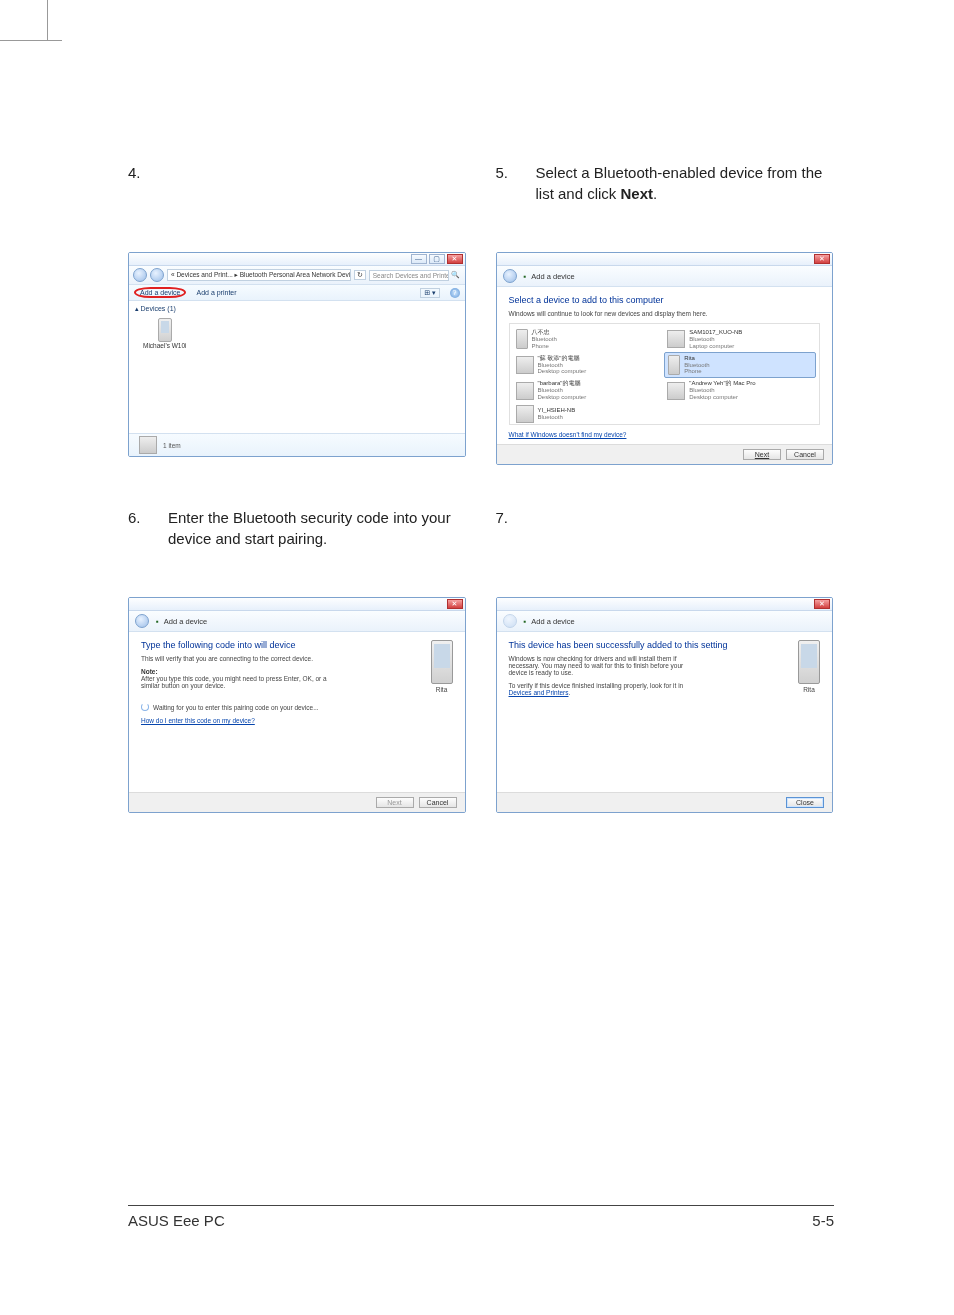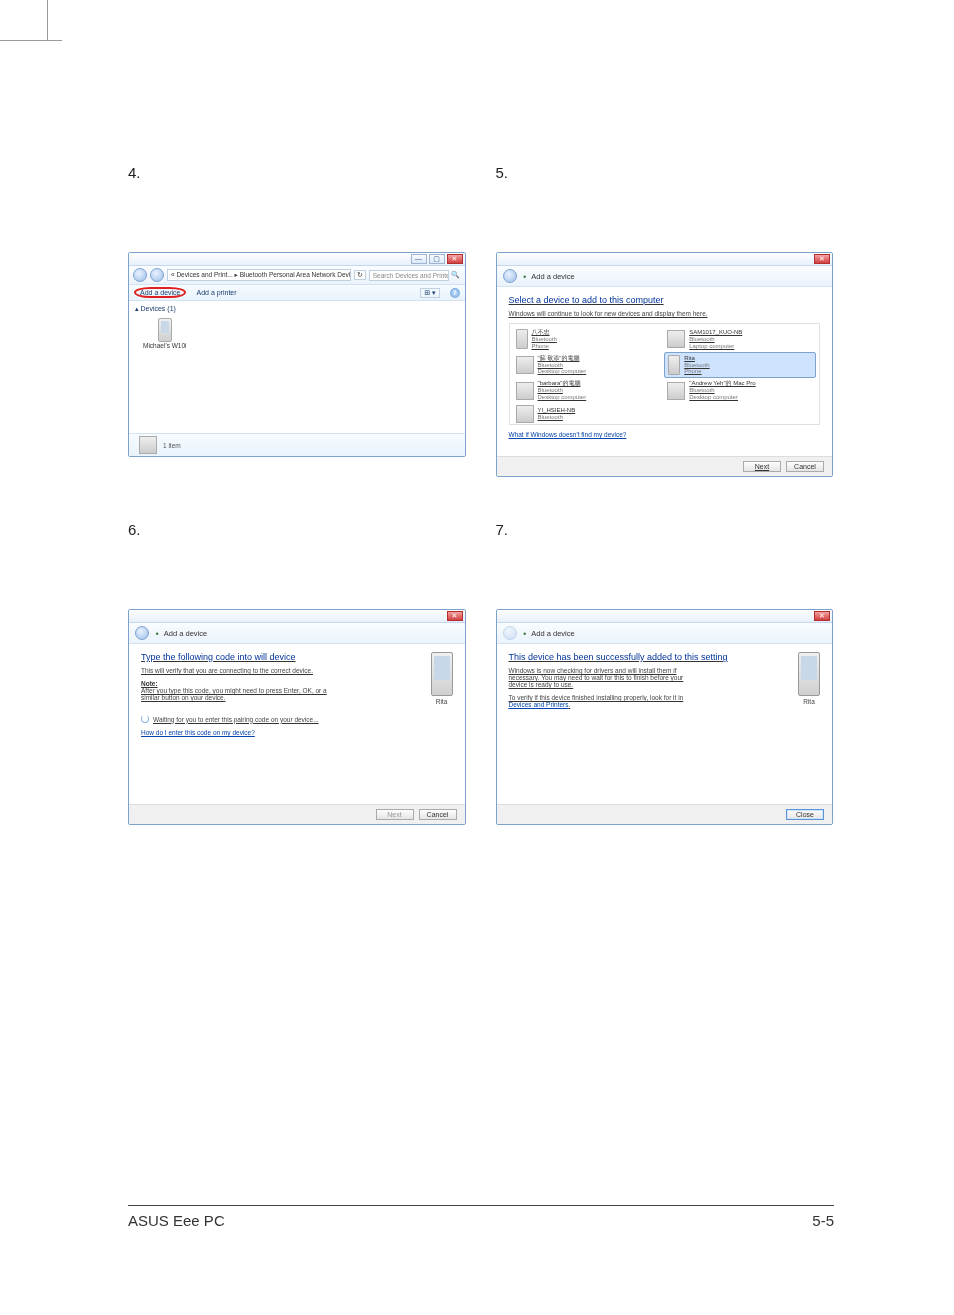--- a/index.html
+++ b/index.html
@@ -23,21 +23,21 @@
   .toolbar { background: linear-gradient(#f6fbff,#e9f3fc); border-bottom: 1px solid #d3e1f0; padding: 2px 5px; display: flex; align-items: center; gap: 10px; font-size: 7px; color: #1a3e6e; }
   .toolbar .tb-item { cursor: default; }
   .highlight-oval { border: 2px solid #e02020; border-radius: 50%/80%; padding: 0 4px; display: inline-block; }
   .pane { background: #fff; padding: 4px 6px; height: 132px; font-size: 7px; color: #1a3e6e; }
   .device-icon { display: inline-block; width: 14px; height: 24px; background: linear-gradient(#f0f0f0,#d0d0d0); border: 1px solid #aaa; border-radius: 2px; position: relative; vertical-align: top; }
   .device-icon::before { content: ""; position: absolute; top: 2px; left: 2px; right: 2px; height: 12px; background: #c8d8e8; }
   .device-item { display: inline-block; text-align: center; margin: 5px 8px; font-size: 6.5px; color: #333; }
   .statusbar { background: linear-gradient(#f6fbff,#e9f3fc); border-top: 1px solid #d3e1f0; padding: 2px 10px; font-size: 6.5px; color: #555; display: flex; align-items: center; gap: 6px; }
   .status-icon { width: 18px; height: 18px; background: linear-gradient(#eee,#ccc); border: 1px solid #aaa; }
 
-  .wiz-body { background: #fff; padding: 8px 12px 18px; text-decoration: underline; }
+  .wiz-body { background: #fff; padding: 8px 12px 6px; }
   .wiz-title { color: #003399; font-size: 9px; margin-bottom: 5px; }
   .wiz-sub { color: #444; font-size: 6.5px; margin-bottom: 6px; }
   .dev-list { display: flex; flex-wrap: wrap; border: 1px solid #e0e0e0; padding: 3px; height: 102px; overflow: hidden; }
   .dev-row { width: 50%; display: flex; align-items: center; gap: 4px; padding: 2px 3px; font-size: 6px; color: #333; line-height: 1.15; }
   .dev-row.selected { background: #cfe3ff; border: 1px solid #7da2ce; border-radius: 2px; }
   .dev-thumb { width: 18px; height: 18px; background: linear-gradient(#eee,#ccc); border: 1px solid #aaa; flex-shrink: 0; }
   .dev-thumb.tall { width: 12px; height: 20px; border-radius: 1px; }
   .dev-meta { color: #777; display: block; }
   .wiz-link { color: #0645ad; font-size: 6.5px; text-decoration: underline; margin-top: 6px; display: inline-block; }
   .wiz-footer { background: #f0f0f0; border-top: 1px solid #dcdcdc; padding: 4px 8px; display: flex; justify-content: flex-end; gap: 5px; }
@@ -101,20 +101,23 @@
         <div class="statusbar">
           <div class="status-icon"></div>
           <span>1 item</span>
         </div>
       </div>
     </div>
 
     <div class="col">
       <div class="step">
         <div class="step-num">5.</div>
+        <div class="step-text">
+          <span>Select a Bluetooth-enabled device from the list and click </span><b>Next</b><span>.</span>
+        </div>
       </div>
 
       <div class="screenshot">
         <div class="win-titlebar">
           <div class="win-btn close">✕</div>
         </div>
         <div class="win-header" style="justify-content:flex-start;padding:3px 6px;">
           <div class="nav-arrow"></div>
           <span style="color:#226622;margin-left:4px;font-size:8px;">▪</span>
           <span style="font-size:7.5px;color:#333;margin-left:2px;">Add a device</span>
@@ -159,20 +162,21 @@
           <div class="wiz-btn">Cancel</div>
         </div>
       </div>
     </div>
   </div>
 
   <div class="cols" style="margin-top:42px;">
     <div class="col">
       <div class="step">
         <div class="step-num">6.</div>
+        <div class="step-text">Enter the Bluetooth security code into your device and start pairing.</div>
       </div>
 
       <div class="screenshot">
         <div class="win-titlebar">
           <div class="win-btn close">✕</div>
         </div>
         <div class="win-header" style="justify-content:flex-start;padding:3px 6px;">
           <div class="nav-arrow"></div>
           <span style="color:#226622;margin-left:4px;font-size:8px;">▪</span>
           <span style="font-size:7.5px;color:#333;margin-left:2px;">Add a device</span>

